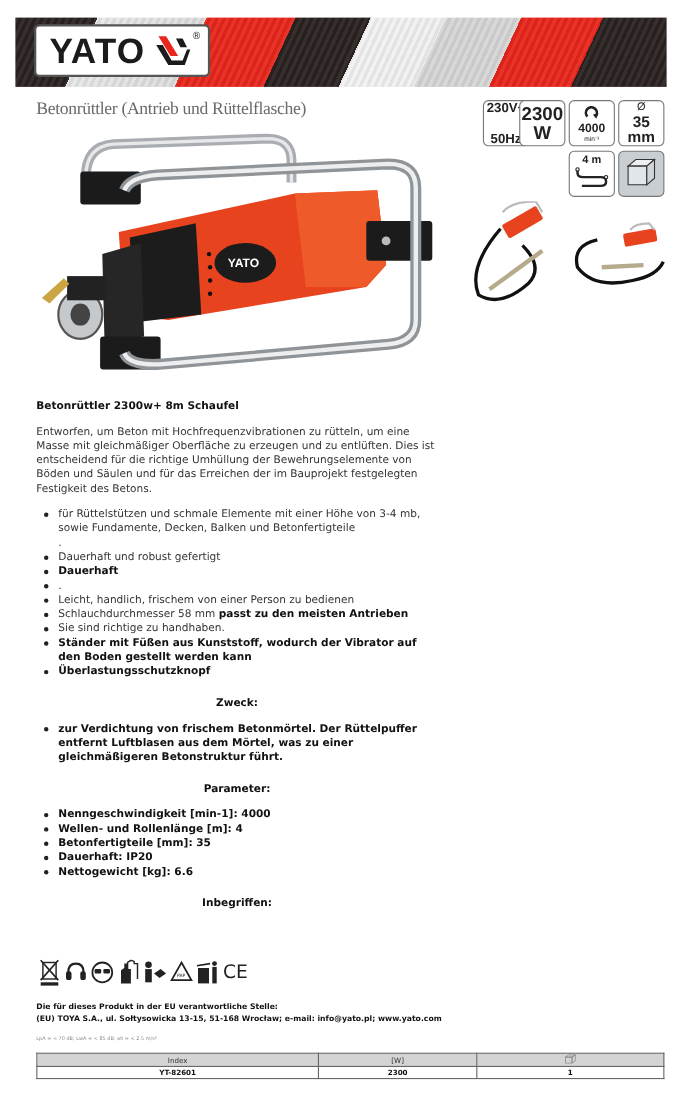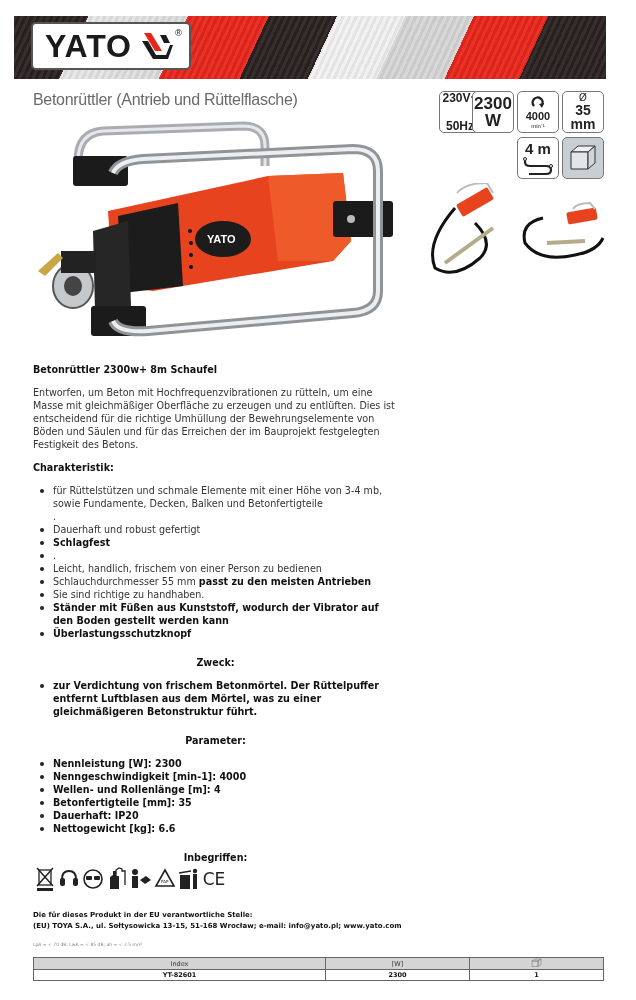--- a/index.html
+++ b/index.html
@@ -32,39 +32,39 @@
     .logo-text {
       font-family: "Liberation Sans", sans-serif; font-weight: bold; font-size: 32px;
       letter-spacing: 1px; color: #1b1b1b;
     }
     .logo-mark { margin-left: 8px; width: 34px; height: 30px; position: relative; }
     .reg { position: absolute; right: 6px; top: 4px; font-size: 9px; color: #333; }
 
     
     .page-title {
       position: absolute; left: 33px; top: 91px;
-      font-family: Liberation Sans, sans-serif; font-size: 16px; color: #6a6a6a;
+      font-family: Liberation Serif, serif; font-size: 16px; color: #6a6a6a;
       letter-spacing: -0.3px;
     }
 
     
     .spec-grid { position: absolute; left: 427px; top: 91px; width: 178px; height: 88px; }
     .spec-tile {
       position: absolute; width: 42px; height: 42px; border: 1.5px solid #777; border-radius: 5px;
       background: #fff; display: flex; flex-direction: column; align-items: center; justify-content: center;
       font-family: "Liberation Sans", sans-serif; font-weight: bold; color: #222; line-height: 1;
     }
     .tile-volt { left: 12px; top: 0; font-size: 12px; justify-content: space-between; }
     .tile-volt span { display: block; text-align: center; }
     .tile-watt { left: 45px; top: 0; font-size: 17px; }
     .tile-rpm { left: 90px; top: 0; font-size: 11px; }
     .tile-rpm .unit { font-size: 6px; font-weight: normal; margin-top: 1px; }
     .tile-dia { left: 135px; top: 0; font-size: 14px; }
     .tile-dia .sym { font-size: 10px; font-weight: normal; }
-    .tile-len { left: 90px; top: 46px; font-size: 15px; justify-content: flex-start; padding-top: 3px; }
+    .tile-len { left: 90px; top: 46px; font-size: 10px; justify-content: flex-start; padding-top: 3px; }
     .tile-box { left: 135px; top: 46px; background: #c9ced3; }
 
     
     .main-image { position: absolute; left: 33px; top: 121px; width: 365px; height: 225px; }
     .side-image { position: absolute; left: 425px; top: 183px; width: 182px; height: 97px; }
 
     
     .content {
       position: absolute; left: 33px; top: 363px; width: 365px;
       font-family: "DejaVu Sans", sans-serif; font-size: 9.6px; line-height: 13px; color: #333;
@@ -74,21 +74,21 @@
     .content ul { list-style: none; margin: 0 0 10px 0; padding-left: 20px; }
     .content li { position: relative; }
     .content li::before {
       content: ""; position: absolute; left: -13px; top: 5px; width: 4px; height: 4px;
       border-radius: 50%; background: #222;
     }
     .content li.nodot::before { display: none; }
     .b { font-weight: bold; color: #111; }
     .sec-gap { margin-top: 16px; text-align: center; }
 
-    .warnings { position: absolute; left: 33px; top: 866px; height: 36px; display: flex; align-items: flex-start; gap: 1px; }
+    .warnings { position: absolute; left: 33px; top: 866px; height: 36px; display: flex; align-items: center; gap: 1px; }
     .warn-icon { width: 23px; height: 26px; display: flex; align-items: center; justify-content: center; }
 
     .eu-block { position: absolute; left: 33px; top: 910px; width: 500px;
       font-family: "DejaVu Sans", sans-serif; font-size: 7px; line-height: 11px; font-weight: bold; color: #111; }
     .noise { position: absolute; left: 33px; top: 942px; font-size: 4.5px; color: #888; }
 
     table.spec-table {
       position: absolute; left: 33px; top: 957px; width: 571px;
       border-collapse: collapse; font-family: "DejaVu Sans", sans-serif; font-size: 6.5px; font-weight: bold;
     }
@@ -204,42 +204,40 @@
     <line x1="122" y1="60" x2="160" y2="58" stroke="#b5aa8a" stroke-width="4"></line>
     <rect x="142" y="27" width="30" height="12" rx="2" fill="#e8431f" transform="rotate(-10 157 33)"></rect>
     <path d="M148 26 Q152 20 165 20 L170 26" fill="none" stroke="#bbb" stroke-width="2"></path>
   </svg>
 </div>
 
 <div class="content">
   <h3>Betonrüttler 2300w+ 8m Schaufel</h3>
   <p>Entworfen, um Beton mit Hochfrequenzvibrationen zu rütteln, um eine Masse mit gleichmäßiger Oberfläche zu erzeugen und zu entlüften. Dies ist entscheidend für die richtige Umhüllung der Bewehrungselemente von Böden und Säulen und für das Erreichen der im Bauprojekt festgelegten Festigkeit des Betons.</p>
 
-  <h3>Charakteristik:</h3>
   <ul>
     <li><span>für Rüttelstützen und schmale Elemente mit einer Höhe von 3-4 mb, sowie Fundamente, Decken, Balken und Betonfertigteile</span></li>
     <li class="nodot"><span>.</span></li>
     <li><span>Dauerhaft und robust gefertigt</span></li>
-    <li><span class="b">Schlagfest</span></li>
+    <li><span class="b">Dauerhaft</span></li>
     <li><span>.</span></li>
     <li><span>Leicht, handlich, frischem von einer Person zu bedienen</span></li>
-    <li><span>Schlauchdurchmesser 55 mm </span><span class="b">passt zu den meisten Antrieben</span></li>
+    <li><span>Schlauchdurchmesser 58 mm </span><span class="b">passt zu den meisten Antrieben</span></li>
     <li><span>Sie sind richtige zu handhaben.</span></li>
     <li><span class="b">Ständer mit Füßen</span><span class="b" style="font-weight:600"> aus Kunststoff, wodurch der Vibrator auf den Boden gestellt werden kann</span></li>
     <li><span class="b">Überlastungsschutzknopf</span></li>
   </ul>
 
   <h3 class="sec-gap">Zweck:</h3>
   <ul>
     <li style="font-weight:bold;color:#111"><span>zur Verdichtung von frischem Betonmörtel</span><span style="font-weight:600">. Der Rüttelpuffer entfernt Luftblasen aus dem Mörtel, was zu einer gleichmäßigeren Betonstruktur führt.</span></li>
   </ul>
 
   <h3 class="sec-gap">Parameter:</h3>
   <ul style="font-weight:600;color:#111">
-    <li><span>Nennleistung [W]: </span><span class="b">2300</span></li>
     <li><span>Nenngeschwindigkeit [min-1]: </span><span class="b">4000</span></li>
     <li><span>Wellen- und Rollenlänge [m]: </span><span class="b">4</span></li>
     <li><span>Betonfertigteile [mm]: </span><span class="b">35</span></li>
     <li><span>Dauerhaft: </span><span class="b">IP20</span></li>
     <li><span>Nettogewicht [kg]: </span><span class="b">6.6</span></li>
   </ul>
 
   <h3 class="sec-gap">Inbegriffen:</h3>
 </div>
 
@@ -299,21 +297,21 @@
 <div class="eu-block">
   <div>Die für dieses Produkt in der EU verantwortliche Stelle:</div>
   <div>(EU) TOYA S.A., ul. Sołtysowicka 13-15, 51-168 Wrocław; e-mail: info@yato.pl; www.yato.com</div>
 </div>
 
 <div class="noise">LpA = &lt; 70 dB; LwA = &lt; 85 dB; ah = &lt; 2.5 m/s²</div>
 
 <table class="spec-table">
   <thead>
     <tr>
-      <th style="width:292px">Index</th>
+      <th style="width:256px">Index</th>
       <th style="width:144px">[W]</th>
       <th>
         <span>
           <svg width="11" height="9" viewBox="0 0 11 9">
               <polygon points="1,3 4,1 10,1 7,3" fill="none" stroke="#888" stroke-width="0.7"></polygon>
               <rect x="1" y="3" width="6" height="5.5" fill="none" stroke="#888" stroke-width="0.7"></rect>
               <polygon points="7,3 10,1 10,6.5 7,8.5" fill="none" stroke="#888" stroke-width="0.7"></polygon>
             </svg>
         </span>
       </th>

